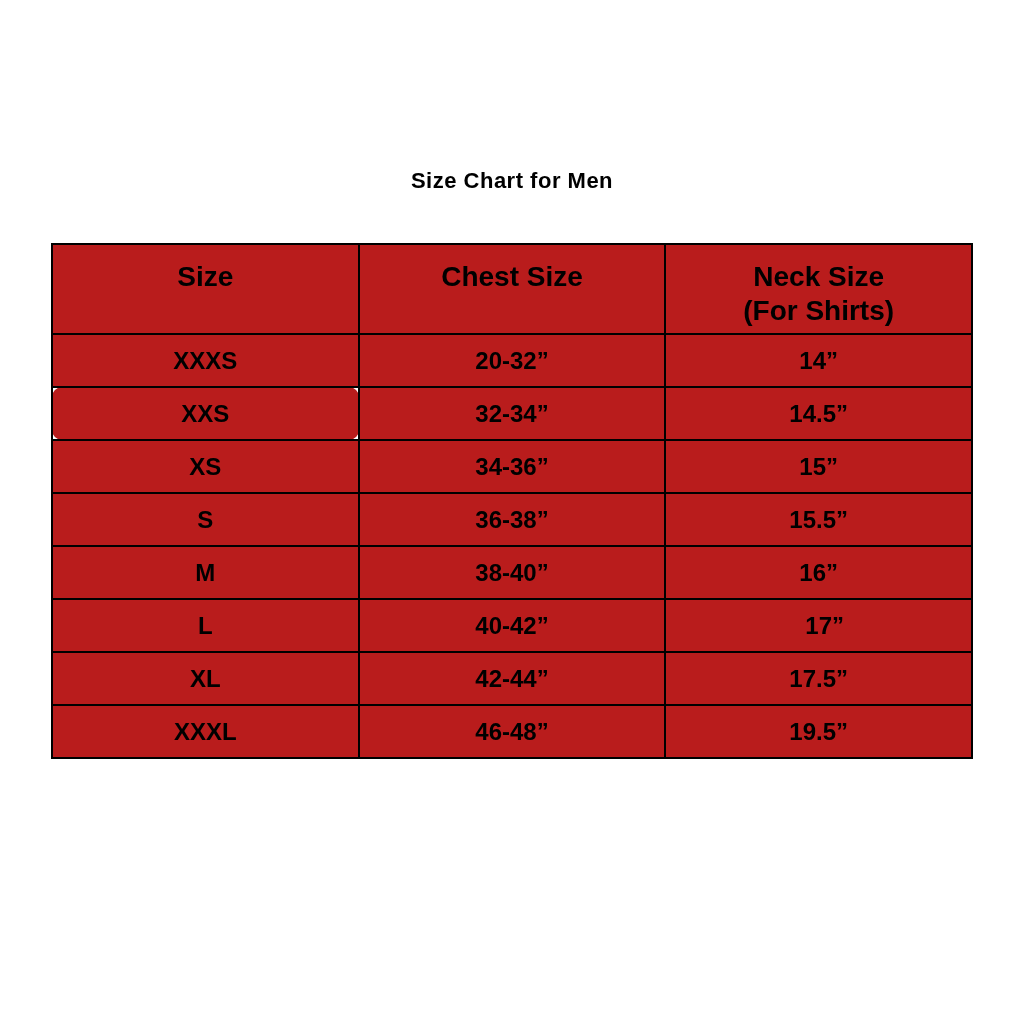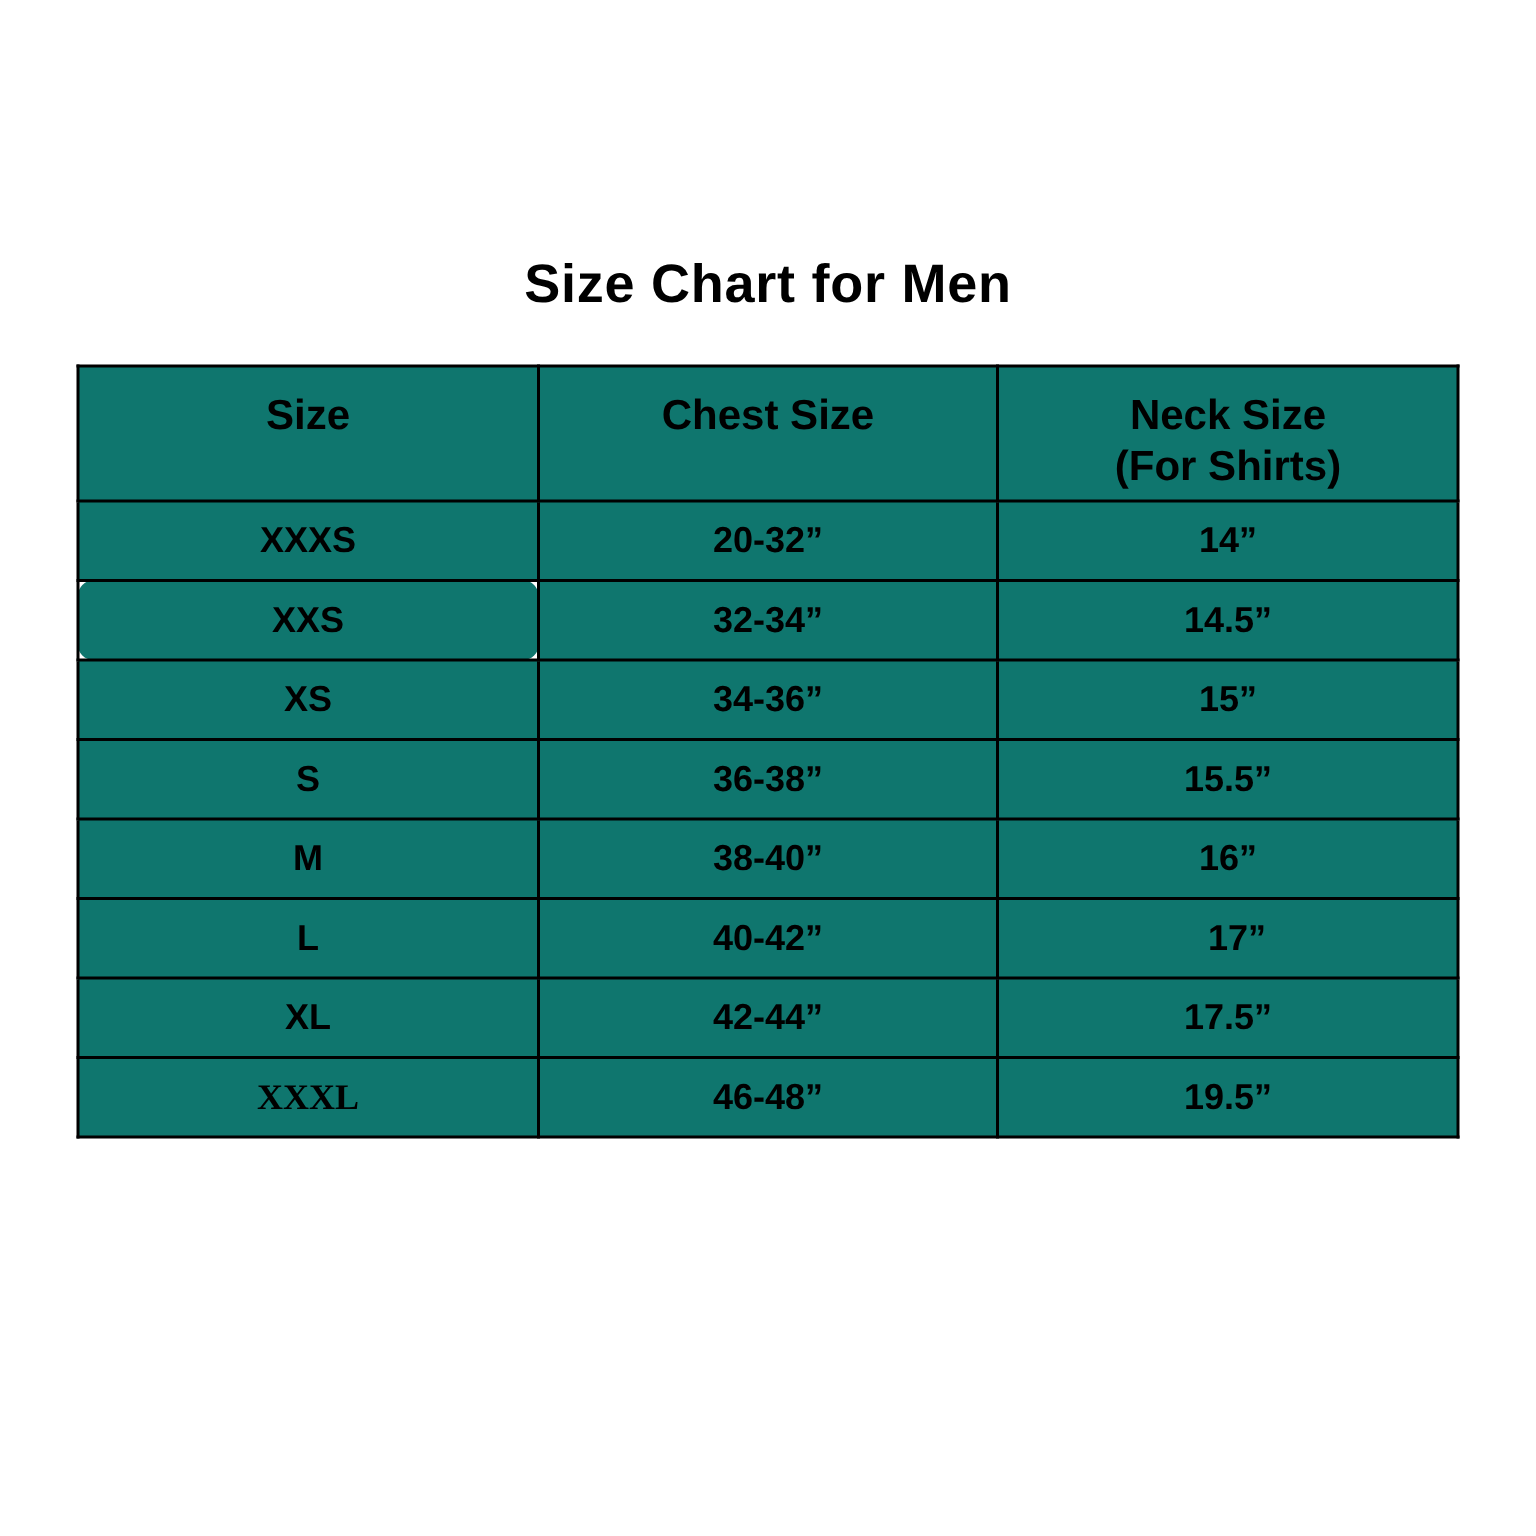--- a/index.html
+++ b/index.html
@@ -12,40 +12,40 @@
     font-family: "Liberation Sans", sans-serif;
     color: #000000;
     overflow: hidden;
   }
   .chart-title {
     position: absolute;
     top: 168px;
     left: 0;
     width: 1024px;
     text-align: center;
-    font-size: 36px;
+    font-size: 22px;
     font-weight: bold;
     letter-spacing: 0.5px;
   }
   table.size-table {
     position: absolute;
     left: 51px;
     top: 243px;
     width: 922px;
     border-collapse: collapse;
     table-layout: fixed;
     background: #ffffff;
   }
   table.size-table th,
   table.size-table td {
     border: 2px solid #000000;
     text-align: center;
     font-weight: bold;
     color: #000000;
-    background: #0f766e;
+    background: #b91c1c;
     margin-left: 25px;
   }
   table.size-table th {
     height: 90px;
     vertical-align: top;
     padding-top: 15px;
     font-size: 28px;
     line-height: 34px;
   }
   table.size-table td {
@@ -108,20 +108,20 @@
           <td style="border-color: rgb(0, 0, 0);">L</td>
           <td style="border-color: rgb(0, 0, 0);">40-42”</td>
           <td style="border-color: rgb(0, 0, 0); padding-left: 12px;">17”</td>
         </tr>
         <tr>
           <td style="border-color: rgb(0, 0, 0);">XL</td>
           <td style="border-color: rgb(0, 0, 0);">42-44”</td>
           <td style="border-color: rgb(0, 0, 0);">17.5”</td>
         </tr>
         <tr>
-          <td style="border-color: rgb(0, 0, 0); font-family: Liberation Serif, serif;">XXXL</td>
+          <td style="border-color: rgb(0, 0, 0);">XXXL</td>
           <td style="border-color: rgb(0, 0, 0);">46-48”</td>
           <td style="border-color: rgb(0, 0, 0);">19.5”</td>
         </tr>
       </tbody>
   </table>
 
 </div>
 
 </body></html>

